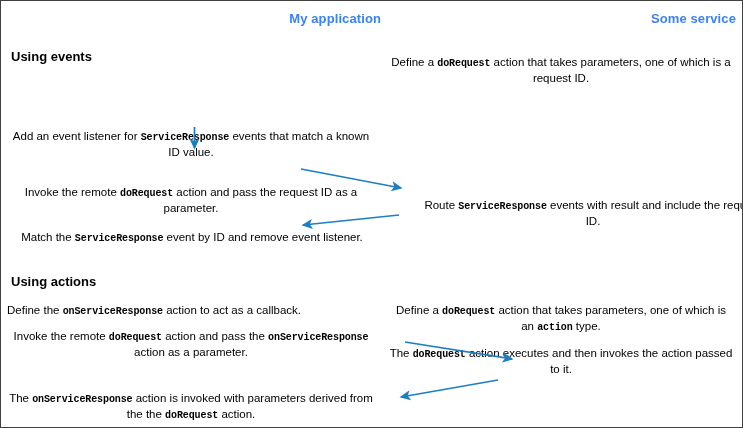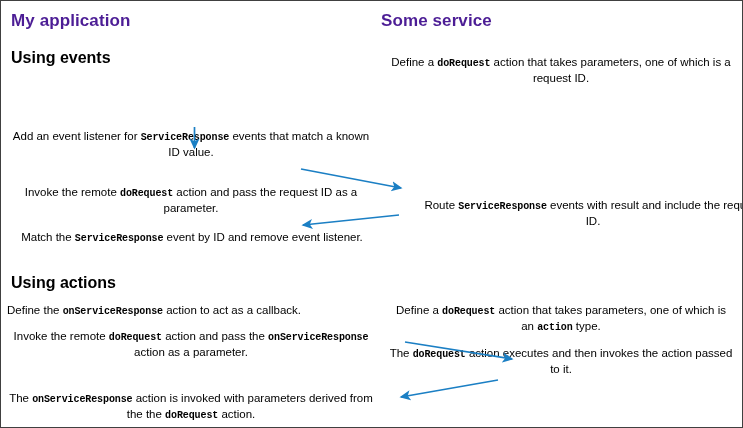--- a/index.html
+++ b/index.html
@@ -16,30 +16,30 @@
     border: 1px solid #404040;
     box-sizing: border-box;
     overflow: hidden;
     font-family: "Liberation Sans", sans-serif;
     color: #000000;
   }
   .col-title {
     position: absolute;
     font-family: "Liberation Sans", sans-serif;
     font-weight: bold;
-    font-size: 17px;
-    text-align: left;
-    color: #4c1d95;
+    font-size: 13px;
+    text-align: right;
+    color: #3b82f6;
     letter-spacing: 0.1px;
   }
   .section-head {
     position: absolute;
     font-family: "Liberation Sans", sans-serif;
     font-weight: bold;
-    font-size: 16px;
+    font-size: 13px;
     color: #000000;
   }
   .step {
     position: absolute;
     font-family: "Liberation Sans", sans-serif;
     font-size: 11.5px;
     line-height: 15px;
     text-align: center;
     color: #000000;
   }

